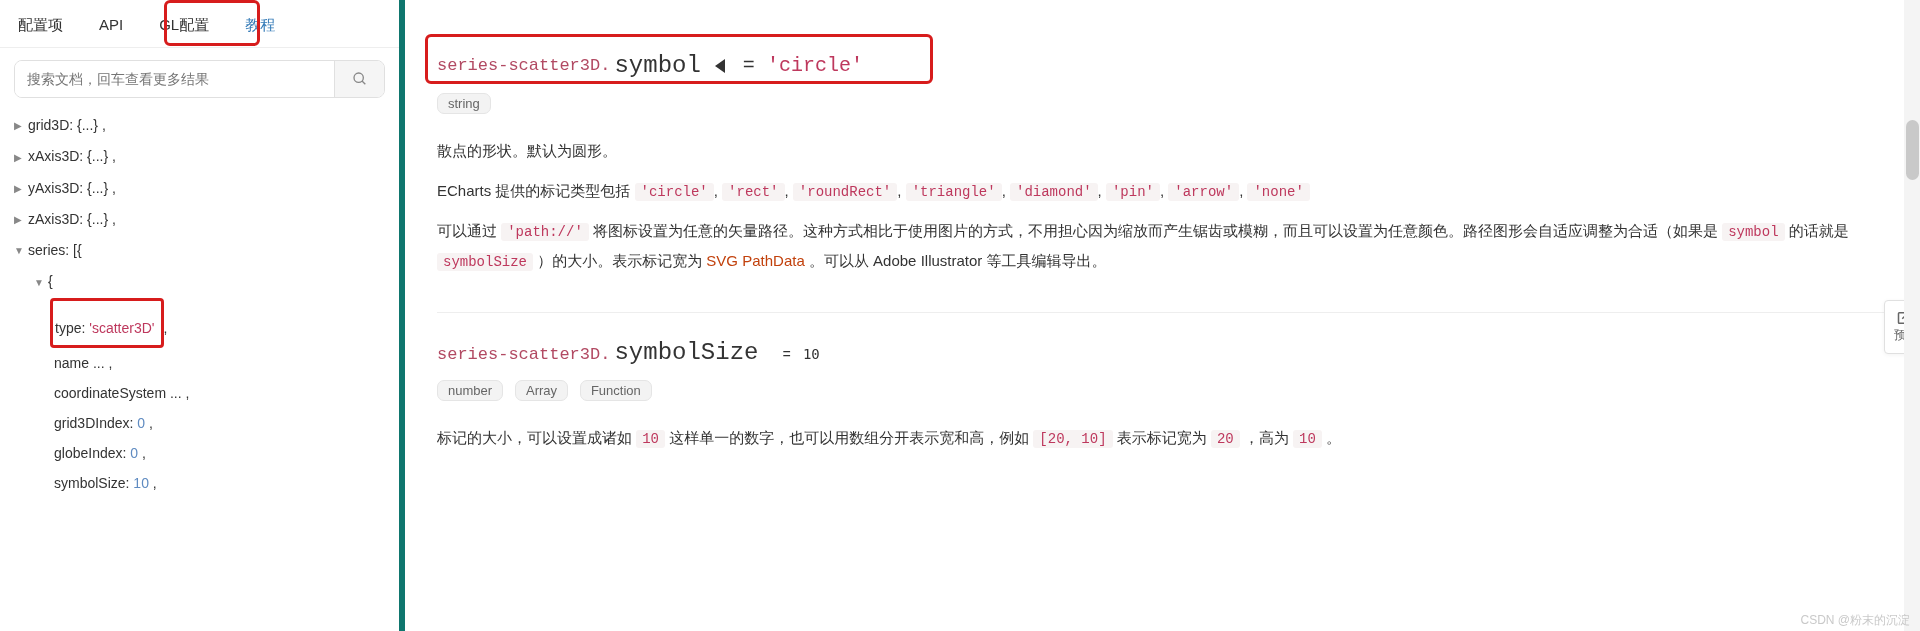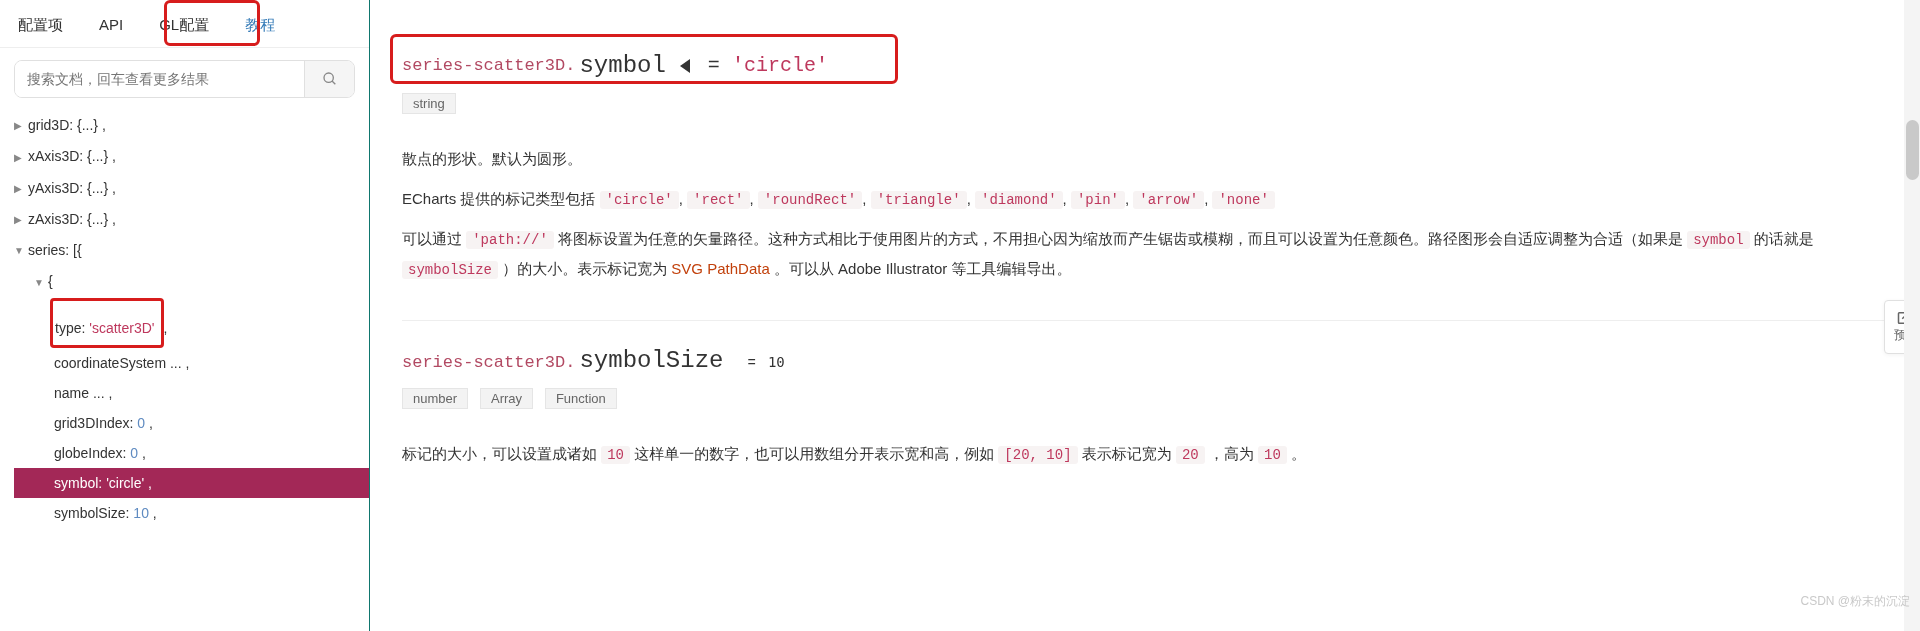--- a/index.html
+++ b/index.html
@@ -1,18 +1,18 @@
 <!DOCTYPE html>
 <html><head>
 <meta charset="utf-8">
 <style>
 *{box-sizing:border-box;margin:0;padding:0}
 body{font-family:-apple-system,BlinkMacSystemFont,"Segoe UI","PingFang SC","Microsoft YaHei",sans-serif;font-size:14px;color:#333;background:#fff;width:1920px;height:631px;overflow:hidden;position:relative}
 .container{display:flex;height:100%}
-.sidebar{width:370px;flex-shrink:0;background:#fff;border-right:1px solid #0f766e}
+.sidebar{width:405px;flex-shrink:0;background:#fff;border-right:6px solid #0f766e}
 .tabs{display:flex;padding:8px 0 4px 0;border-bottom:1px solid #eee}
 .tab{padding:8px 18px;font-size:15px;color:#333;cursor:pointer;position:relative}
 .tab.link{color:#337ab7}
 .tab-highlight{position:absolute;border:3px solid #d71c1c;border-radius:6px;left:164px;top:0px;width:96px;height:46px;pointer-events:none}
 .searchbar{display:flex;margin:12px 14px 8px 14px;border:1px solid #e0e0e0;border-radius:8px;overflow:hidden}
 .searchbar input{flex:1;border:none;outline:none;padding:10px 12px;font-size:14px;color:#666;background:#fff}
 .searchbtn{width:50px;display:flex;align-items:center;justify-content:center;background:#f5f5f5;border-left:1px solid #e0e0e0;cursor:pointer;color:#888}
 .tree{font-family:Liberation Sans, sans-serif;font-size:14px;line-height:30px;padding:4px 0 0 14px;position:relative}
 .node{white-space:nowrap}
 .caret{display:inline-block;width:14px;color:#888;cursor:pointer;font-size:10px;vertical-align:middle}
@@ -28,31 +28,31 @@
 .active-row .key-prop,.active-row .val-str,.active-row .curly{color:#fff}
 .main{flex:1;padding:0 32px 16px 32px;overflow:hidden;position:relative}
 .prop-header{display:flex;align-items:center;margin-top:52px;font-family:Menlo,Consolas,"Courier New",monospace;font-size:20px;position:relative}
 .prefix{color:#b24a63;font-size:17px;margin-right:4px}
 .propname{color:#333;font-size:24px}
 .arrow-left{display:inline-block;width:0;height:0;border-top:7px solid transparent;border-bottom:7px solid transparent;border-right:10px solid #333;margin:0 18px 0 14px}
 .eq{color:#333;margin-right:12px}
 .defval{color:#be385d}
 .box-header{position:absolute;border:3px solid #d71c1c;border-radius:6px;left:-12px;top:-18px;width:508px;height:50px;pointer-events:none}
 .types{margin-top:14px}
-.type-pill{display:inline-block;background:#f3f3f3;border:1px solid #e5e5e5;border-radius:0;padding:2px 10px;font-size:13px;color:#666;margin-right:8px}
-.desc{margin-top:30px;font-size:15px;line-height:2.0;color:#333}
+.type-pill{display:inline-block;background:#f3f3f3;border:1px solid #e5e5e5;border-radius:7px;padding:2px 10px;font-size:13px;color:#666;margin-right:8px}
+.desc{margin-top:22px;font-size:15px;line-height:2.0;color:#333}
 .desc p{margin-bottom:10px}
 .inline-code{font-family:Menlo,Consolas,"Courier New",monospace;background:#f7f3f3;color:#be385d;padding:1px 6px;border-radius:3px;font-size:14px}
 .link-text{color:#c2410c}
 .divider{border:none;border-top:1px solid #eee;margin:36px 0 26px 0}
 .prop-header2{display:flex;align-items:baseline;font-family:Menlo,Consolas,"Courier New",monospace}
 .prop-header2 .eq{margin-left:24px}
 .preview-btn{position:absolute;right:-8px;top:300px;width:44px;height:54px;border:1px solid #e0e0e0;border-radius:4px;background:#fff;display:flex;flex-direction:column;align-items:center;justify-content:center;font-size:12px;color:#666;cursor:pointer;box-shadow:0 1px 4px rgba(0,0,0,.05)}
 .preview-btn svg{margin-bottom:2px}
-.watermark{position:absolute;right:10px;bottom:21px;font-size:12px;color:#c9c9c9;font-family:sans-serif}
+.watermark{position:absolute;right:10px;bottom:2px;font-size:12px;color:#c9c9c9;font-family:sans-serif}
 .scroll-track{position:absolute;right:0;top:0;width:16px;height:100%;background:#f4f4f4}
 .scroll-thumb{position:absolute;right:1px;top:120px;width:13px;height:60px;background:#c9c9c9;border-radius:7px}
 </style>
 </head>
 <body>
 
 <div class="container">
   <aside class="sidebar">
     <nav class="tabs" style="position:relative">
       <div class="tab">配置项</div>
@@ -75,25 +75,24 @@
     <div class="tree">
       <div class="node"><span class="caret">▶</span><span class="key">grid3D: {...} ,</span></div>
       <div class="node"><span class="caret">▶</span><span class="key">xAxis3D: {...} ,</span></div>
       <div class="node"><span class="caret">▶</span><span class="key">yAxis3D: {...} ,</span></div>
       <div class="node"><span class="caret">▶</span><span class="key">zAxis3D: {...} ,</span></div>
       <div class="node"><span class="caret">▼</span><span class="key">series: [{</span></div>
       <div class="node indent1"><span class="caret">▼</span><span class="curly">{</span></div>
       <div class="node indent3">
         <span class="box-type"><span class="key-prop">type: </span><span class="val-str">'scatter3D'</span></span><span>,</span>
       </div>
+      <div class="node indent3"><span class="key-prop">name ... ,</span></div>
       <div class="node indent3"><span class="key-prop">coordinateSystem ... ,</span></div>
-      <div class="node indent3"><span class="key-prop">name ... ,</span></div>
       <div class="node indent3"><span class="key-prop">grid3DIndex: </span><span class="val-num">0</span><span> ,</span></div>
       <div class="node indent3"><span class="key-prop">globeIndex: </span><span class="val-num">0</span><span> ,</span></div>
-      <div class="node indent3 active-row"><span class="key-prop">symbol: </span><span class="val-str">'circle'</span><span> ,</span></div>
       <div class="node indent3"><span class="key-prop">symbolSize: </span><span class="val-num">10</span><span> ,</span></div>
     </div>
   </aside>
 
   <main class="main">
     <div class="prop-header">
       <span class="prefix">series-scatter3D.</span>
       <span class="propname">symbol</span>
       <span class="arrow-left"></span>
       <span class="eq">=</span>

